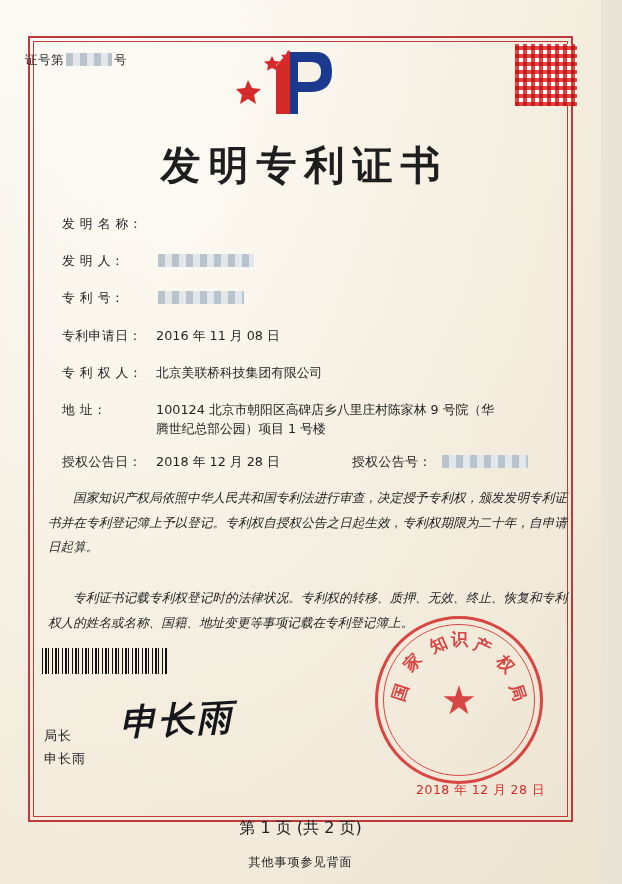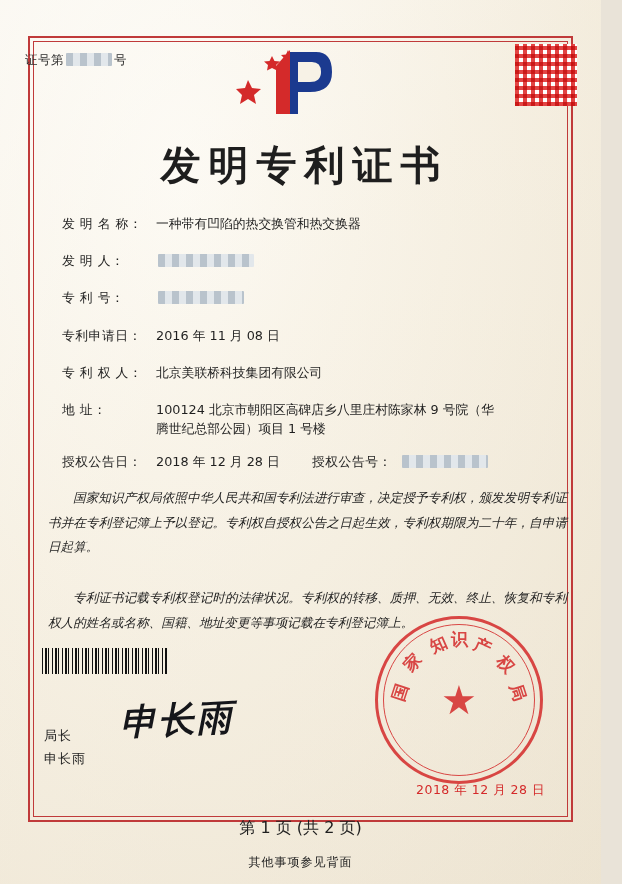--- a/index.html
+++ b/index.html
@@ -132,20 +132,21 @@
   }
   .field-row.tight { margin-bottom: 14px; }
   .addr-second {
     margin-left: 94px;
     margin-top: -12px;
     margin-bottom: 16px;
   }
   .two-col {
     display: flex;
     align-items: center;
+    gap: 40px;
   }
   .two-col .left { width: 250px; flex: 0 0 250px; display:flex; }
   .two-col .right { flex: 1; display: flex; }
   .two-col .right .field-label { width: 88px; flex: 0 0 88px; }
 
   
   .para {
     position: absolute;
     left: 48px;
     right: 34px;
@@ -288,21 +289,20 @@
   </div>
 
   <div class="qr"></div>
 
   <div class="title">发明专利证书</div>
 
   <div class="fields">
 
     <div class="field-row">
       <div class="field-label">发 明 名 称：</div>
-      <div class="field-value">一种带有凹陷的热交换管和热交换器</div>
     </div>
 
     <div class="field-row">
       <div class="field-label">发 明 人：</div>
       <div class="field-value"><span class="masked w95"></span></div>
     </div>
 
     <div class="field-row">
       <div class="field-label">专 利 号：</div>
       <div class="field-value"><span class="masked w85"></span></div>

